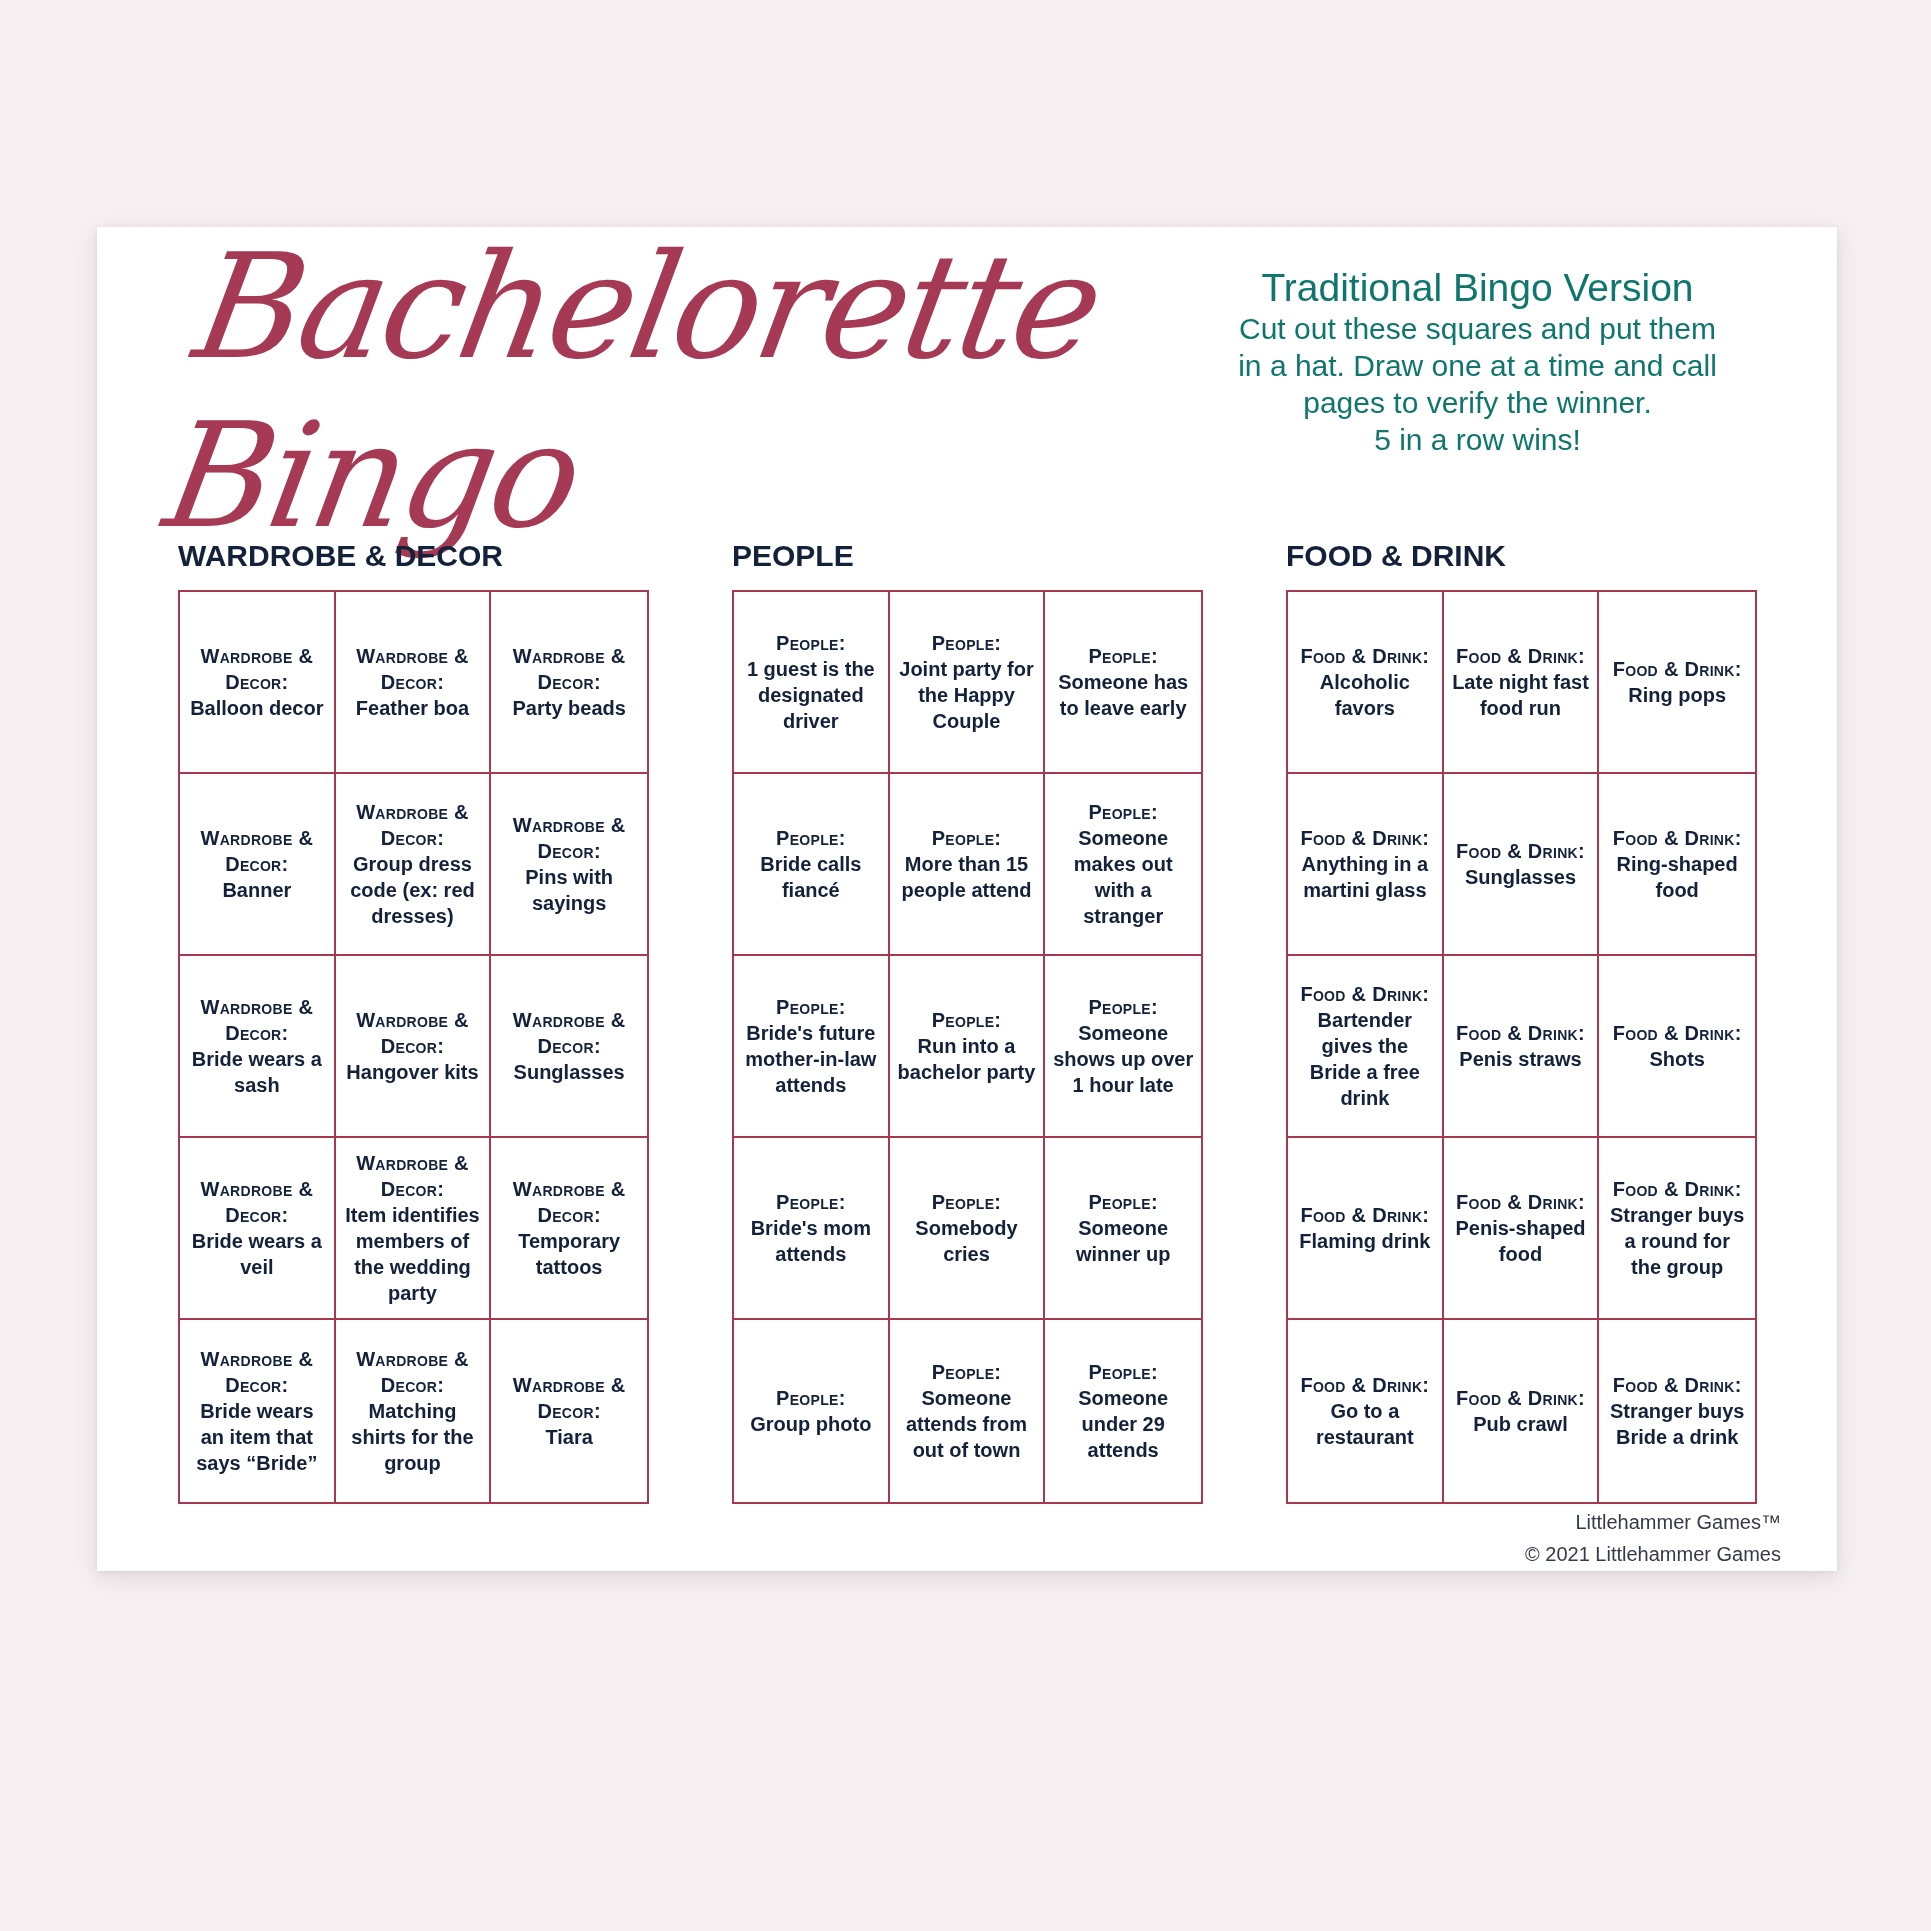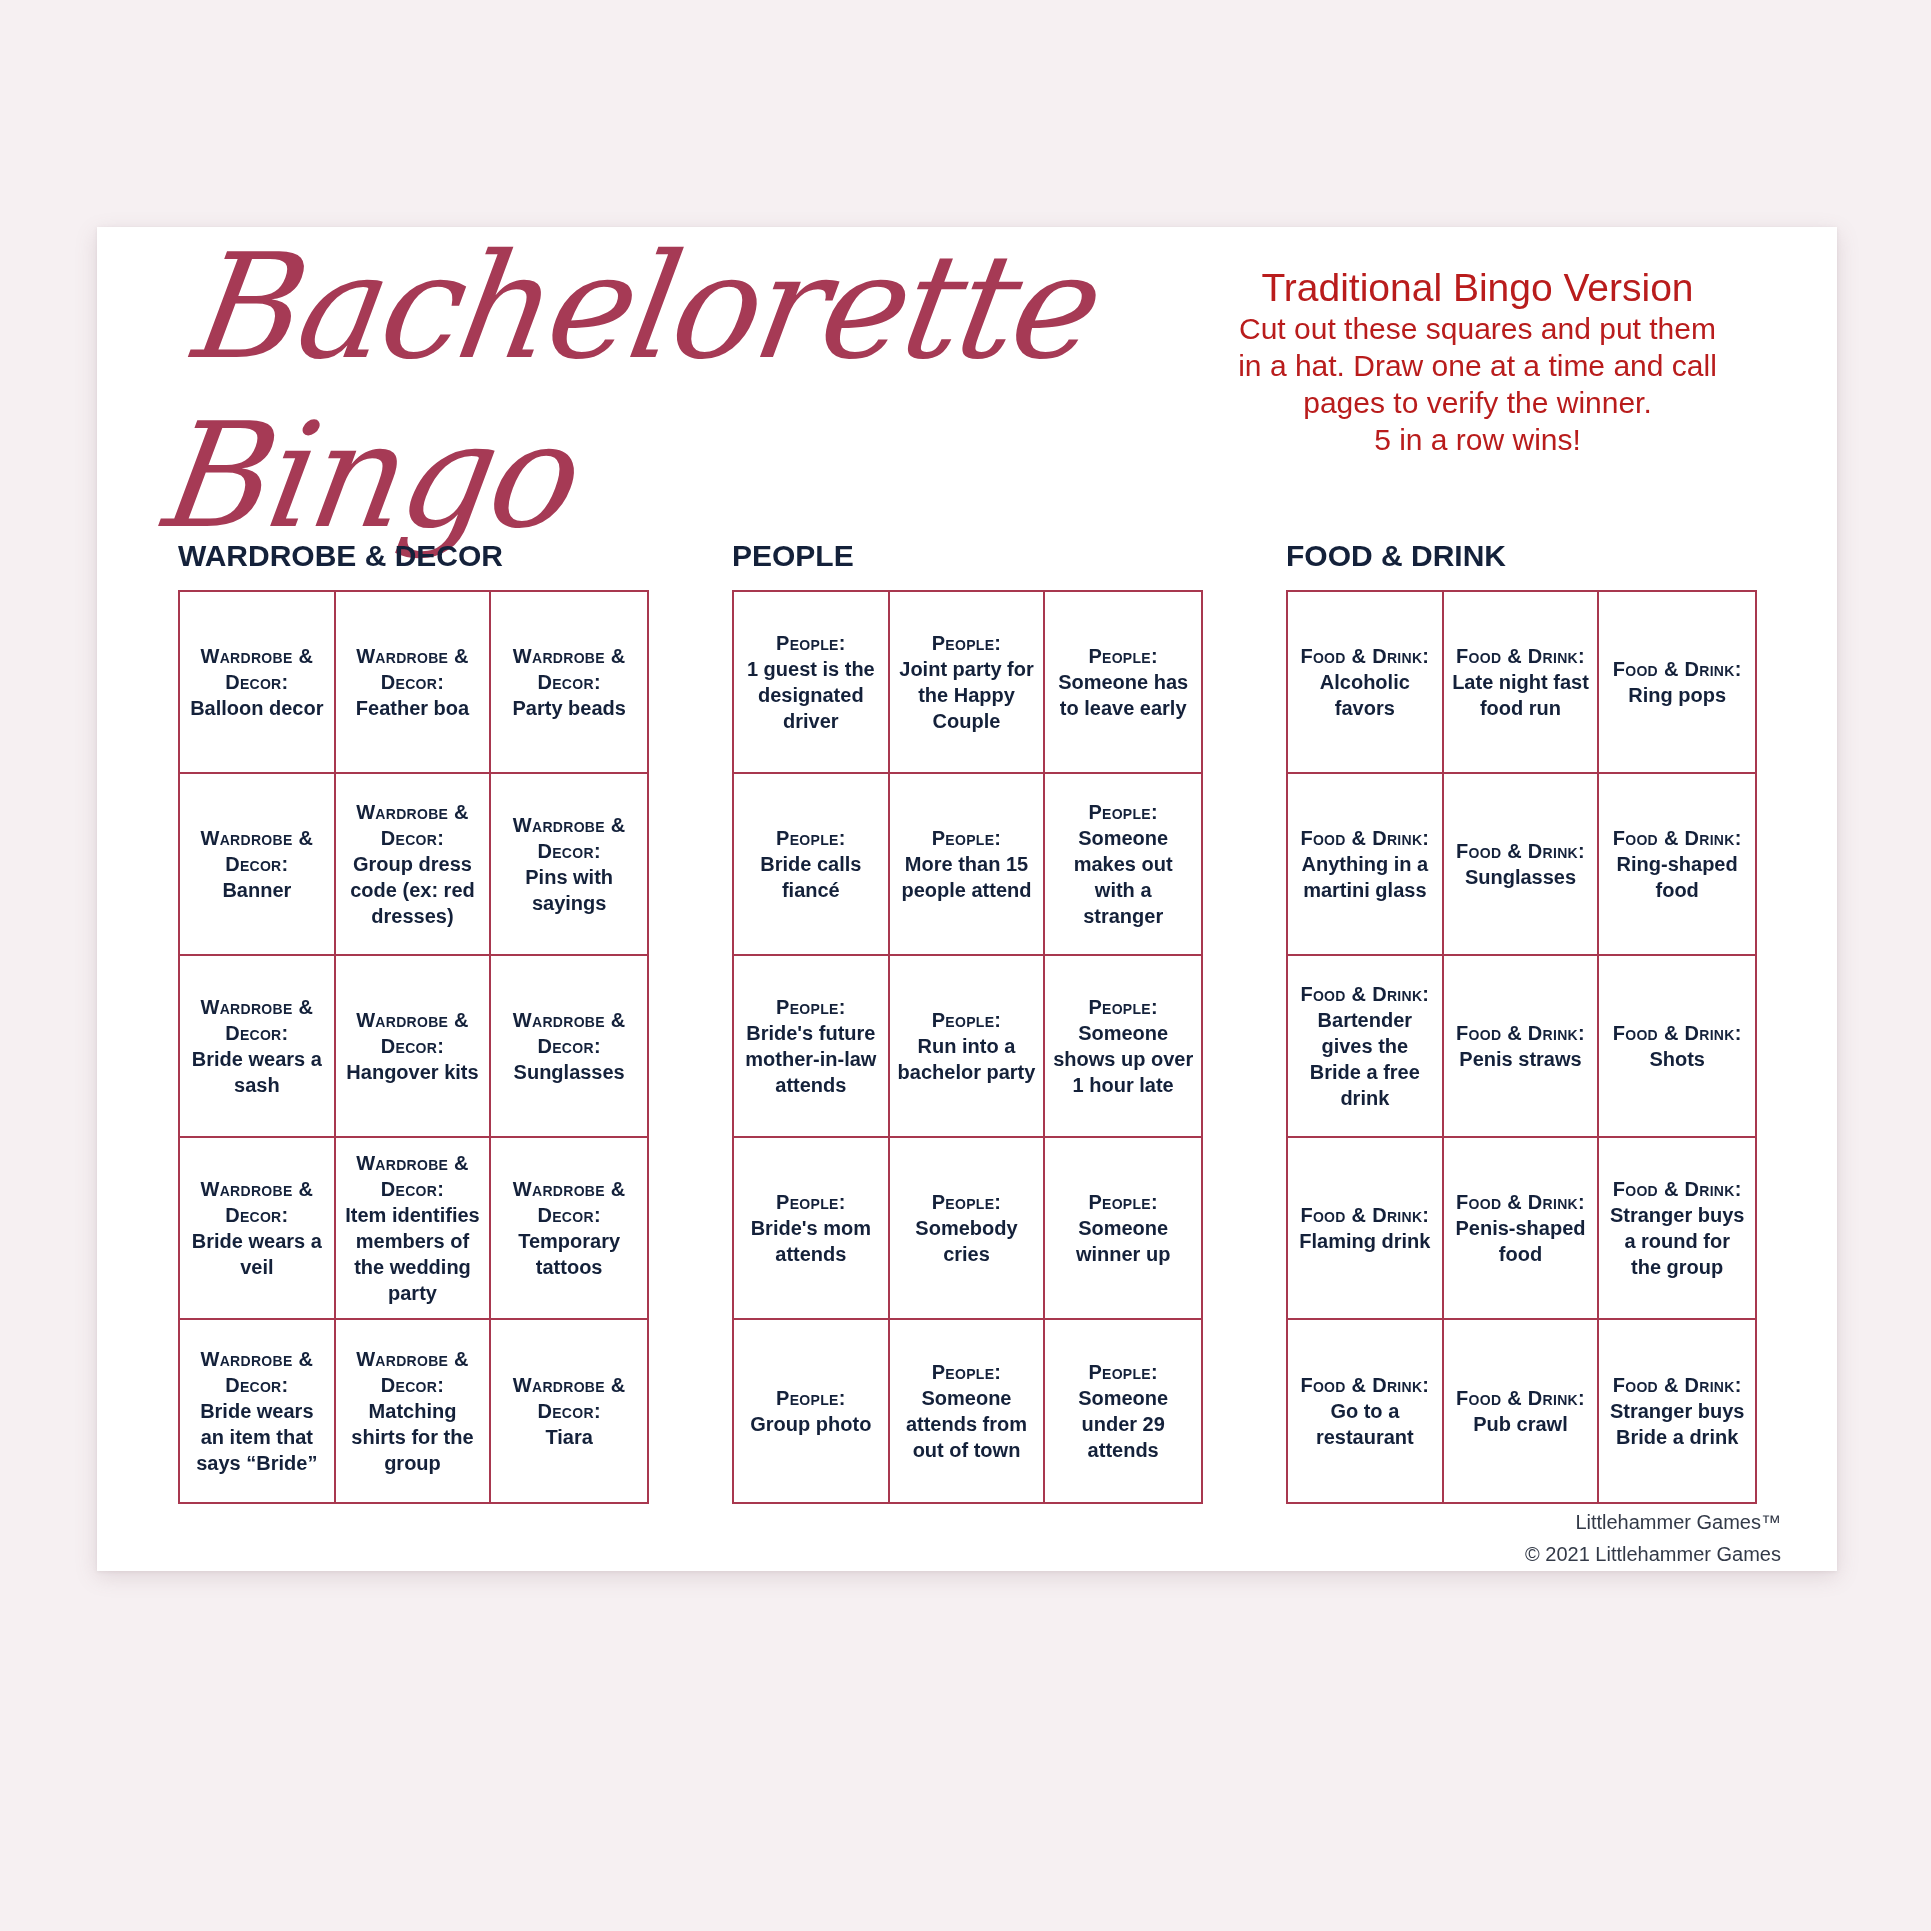--- a/index.html
+++ b/index.html
@@ -32,21 +32,21 @@
     color: #a63a55;
     letter-spacing: -3.9px;
     transform: skewX(-10deg);
   }
   .instructions {
     position: absolute;
     left: 1081px; top: 39px;
     width: 599px;
     text-align: center;
     font-family: "Liberation Sans", sans-serif;
-    color: #b91c1c;
+    color: #0f766e;
   }
   .instructions .ins-title {
     font-size: 39px; line-height: 44px; font-weight: normal;
   }
   .instructions .ins-body {
     font-size: 30px; line-height: 37px;
   }
   .instructions .ins-line { display: block; }
   .section {
     position: absolute;

